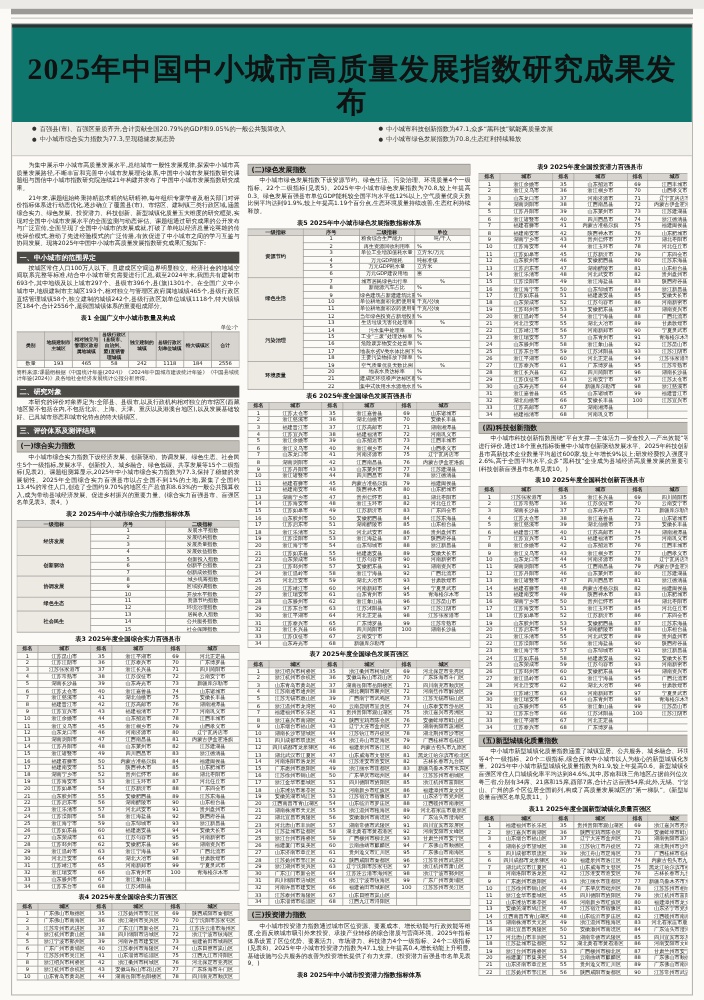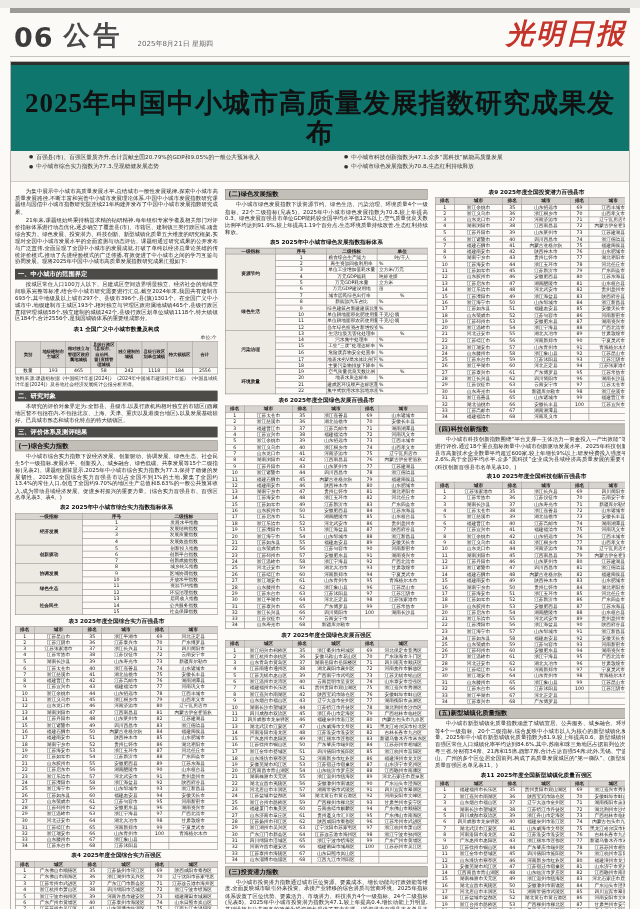--- a/index.html
+++ b/index.html
@@ -52,26 +52,20 @@
   table.ind td:first-child{width:17%;}
   table.ind td:nth-child(3){text-align:left;padding-left:3px;}
   table.ind3 td:nth-child(3){text-align:center;}
   table.t1 th{white-space:normal;line-height:8.5px;font-size:7.2px;}
 </style>
 </head>
 <body>
 
 <div class="page">
   <div class="toprule"></div>
-  <div class="hdr">
-    <div class="pageno">06</div>
-    <div class="secname">公告</div>
-    <div class="eddate">2025年8月21日 星期四</div>
-    <div class="masthead">光明日报</div>
-  </div>
   <div class="hdrline"></div>
 
   <div class="notice">
     <div class="titleband">
       <div class="bigtitle">2025年中国中小城市高质量发展指数研究成果发布</div>
     </div>
     <div class="bullets-outer">
       <div class="bullets sc">
         <div class="bullet">
             <span class="bdot">●</span>

